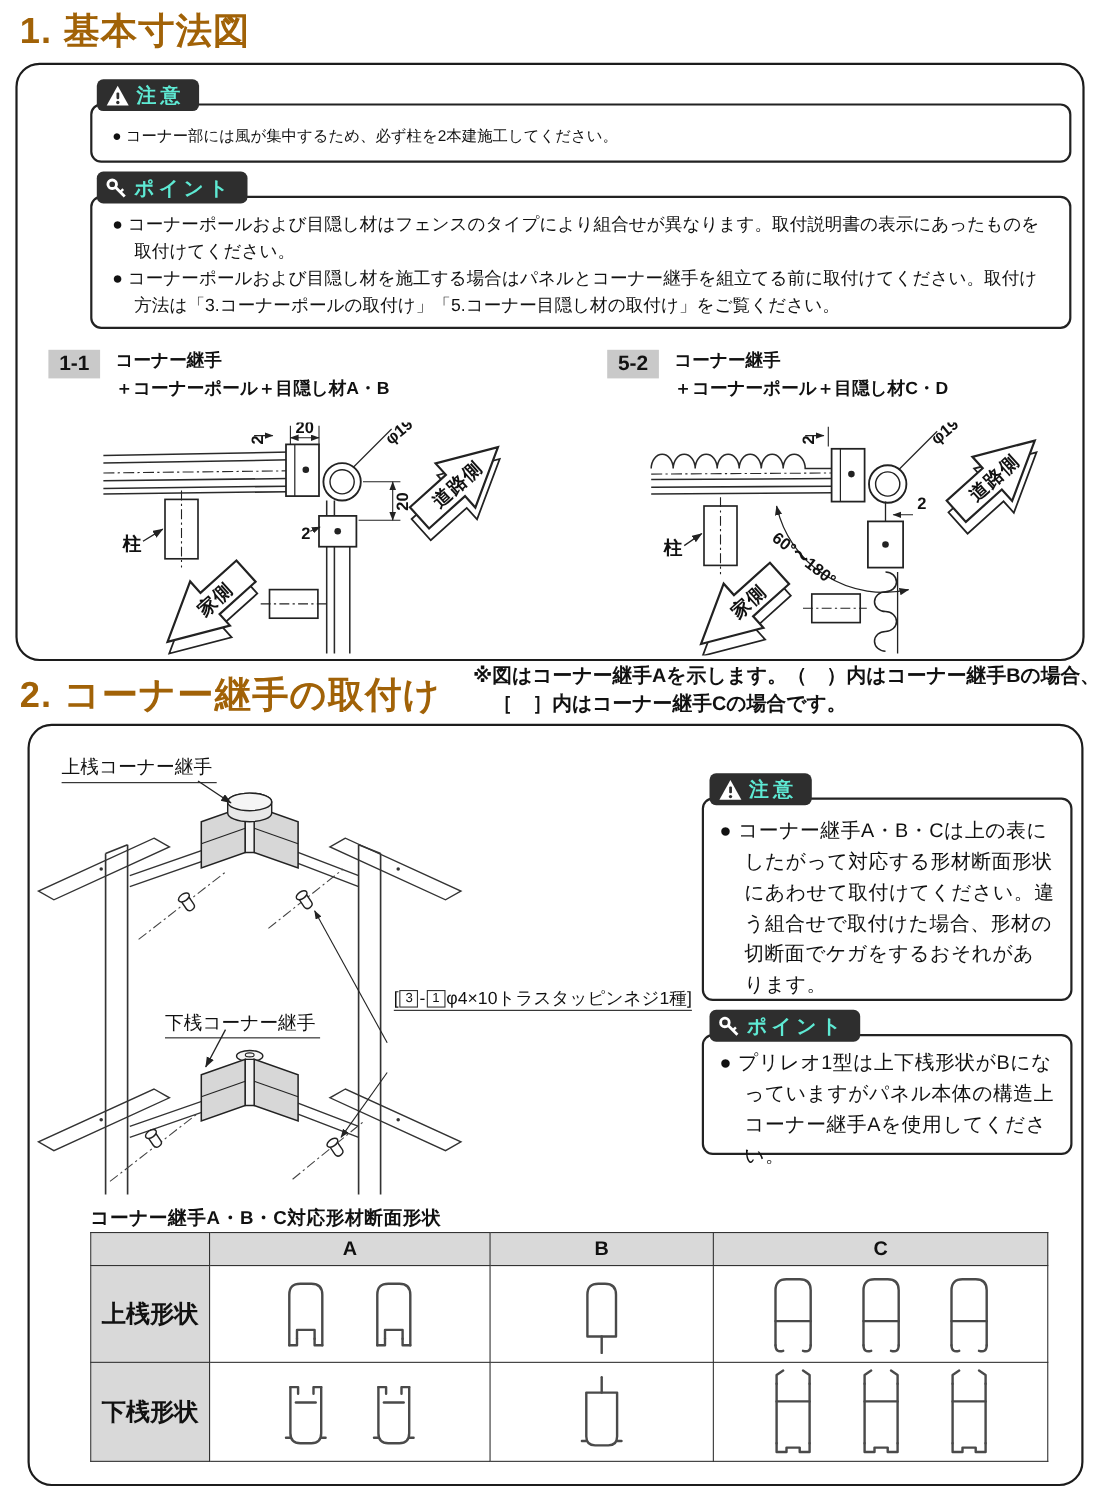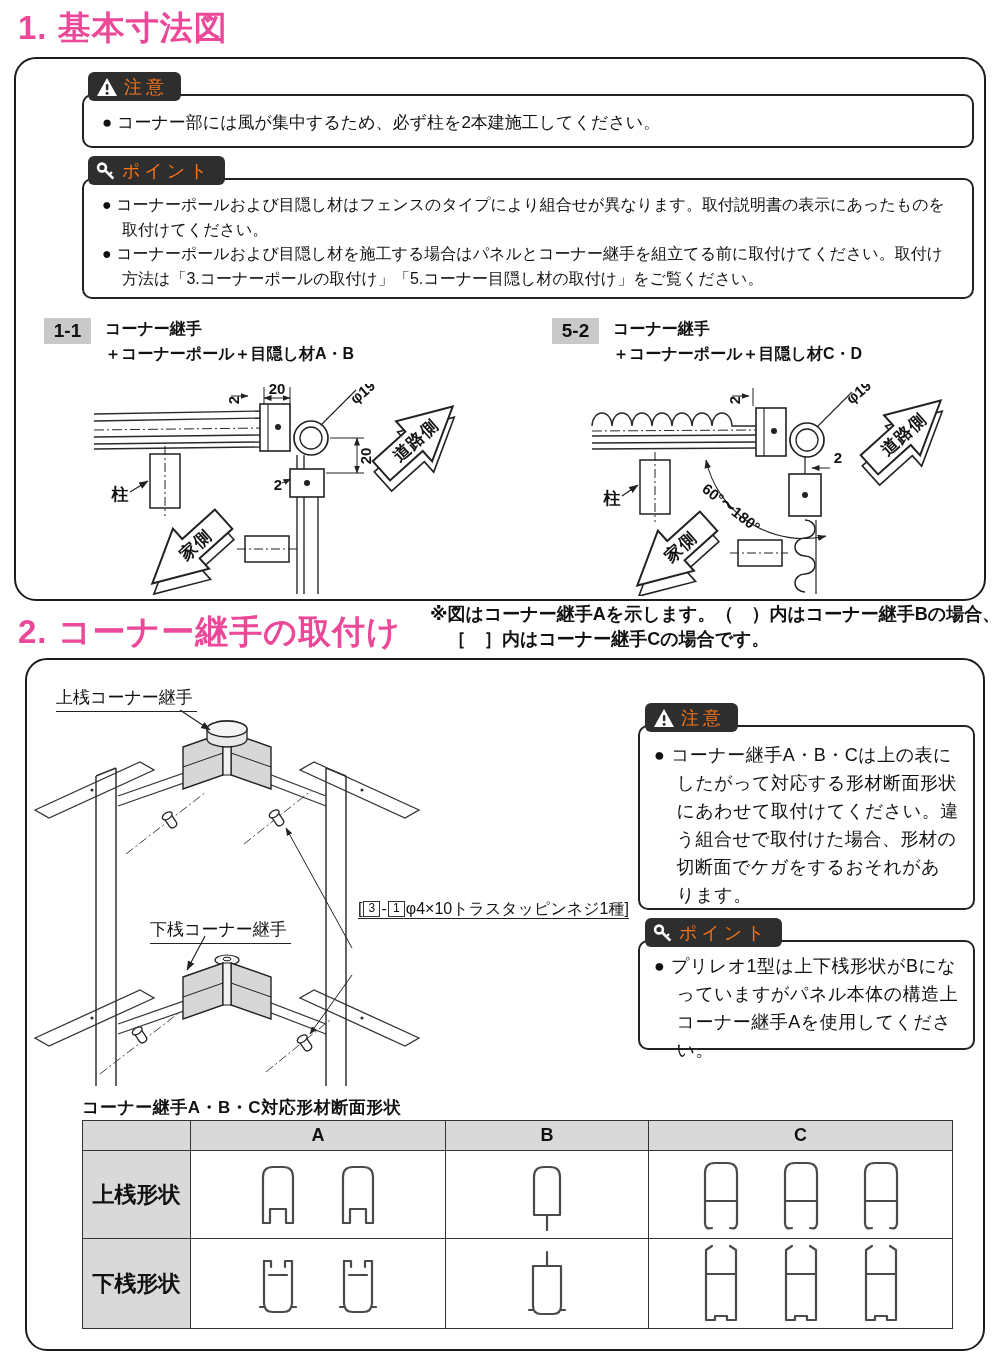--- a/index.html
+++ b/index.html
@@ -1,24 +1,24 @@
 <!DOCTYPE html>
 <html><head>
 <meta charset="utf-8">
 <style>
   html,body{margin:0;padding:0;background:#fff;}
   .page{position:relative;width:1000px;height:1353px;background:#fff;overflow:hidden;
         font-family:"Liberation Sans","DejaVu Sans",sans-serif;color:#111;}
-  h1.sec-title{position:absolute;margin:0;font-size:33px;font-weight:800;letter-spacing:1px;color:#ec4899;}
+  h1.sec-title{position:absolute;margin:0;font-size:33px;font-weight:800;letter-spacing:1px;color:#a16207;}
   .frame{position:absolute;border:2.6px solid #1c1c1c;border-radius:22px;background:#fff;}
-  .badge{position:absolute;z-index:4;background:#2e2e2e;color:#f97316;border-radius:6px;height:29px;
-         display:flex;align-items:center;gap:6px;padding:0 13px 0 8px;font-size:18px;font-weight:normal;letter-spacing:4px;}
+  .badge{position:absolute;z-index:4;background:#2e2e2e;color:#5eead4;border-radius:6px;height:29px;
+         display:flex;align-items:center;gap:6px;padding:0 13px 0 8px;font-size:18px;font-weight:bold;letter-spacing:4px;}
   .cbox{position:absolute;z-index:2;background:#fff;border:2px solid #222;border-radius:10px;box-sizing:border-box;}
   .bullet-line{margin:0;padding-left:1.25em;text-indent:-1.25em;}
-  .b1-text{font-size:17px;line-height:24px;}
+  .b1-text{font-size:14px;line-height:24px;}
   .p1-text{font-size:16px;line-height:24.5px;}
   .chip{position:absolute;background:#c9c9c9;color:#111;font-weight:bold;font-size:19px;
         width:47px;height:26px;display:flex;align-items:center;justify-content:center;}
   .subhead{position:absolute;font-size:16px;font-weight:bold;line-height:25px;white-space:nowrap;}
   .diag{position:absolute;}
   .dt{font-size:15px;fill:#111;font-weight:600;font-family:"Liberation Sans",sans-serif;}
   .plbl{font-size:17px;fill:#111;font-weight:600;font-family:"Liberation Sans",sans-serif;}
   .atx{font-size:17px;fill:#111;font-weight:bold;letter-spacing:1px;font-family:"Liberation Sans",sans-serif;}
   .note2{position:absolute;font-size:18px;font-weight:bold;line-height:25px;padding-left:1em;text-indent:-1em;}
   .dlabel{position:absolute;font-size:17px;border-bottom:1.6px solid #222;padding:0 4px 2px 0;white-space:nowrap;z-index:3;}

